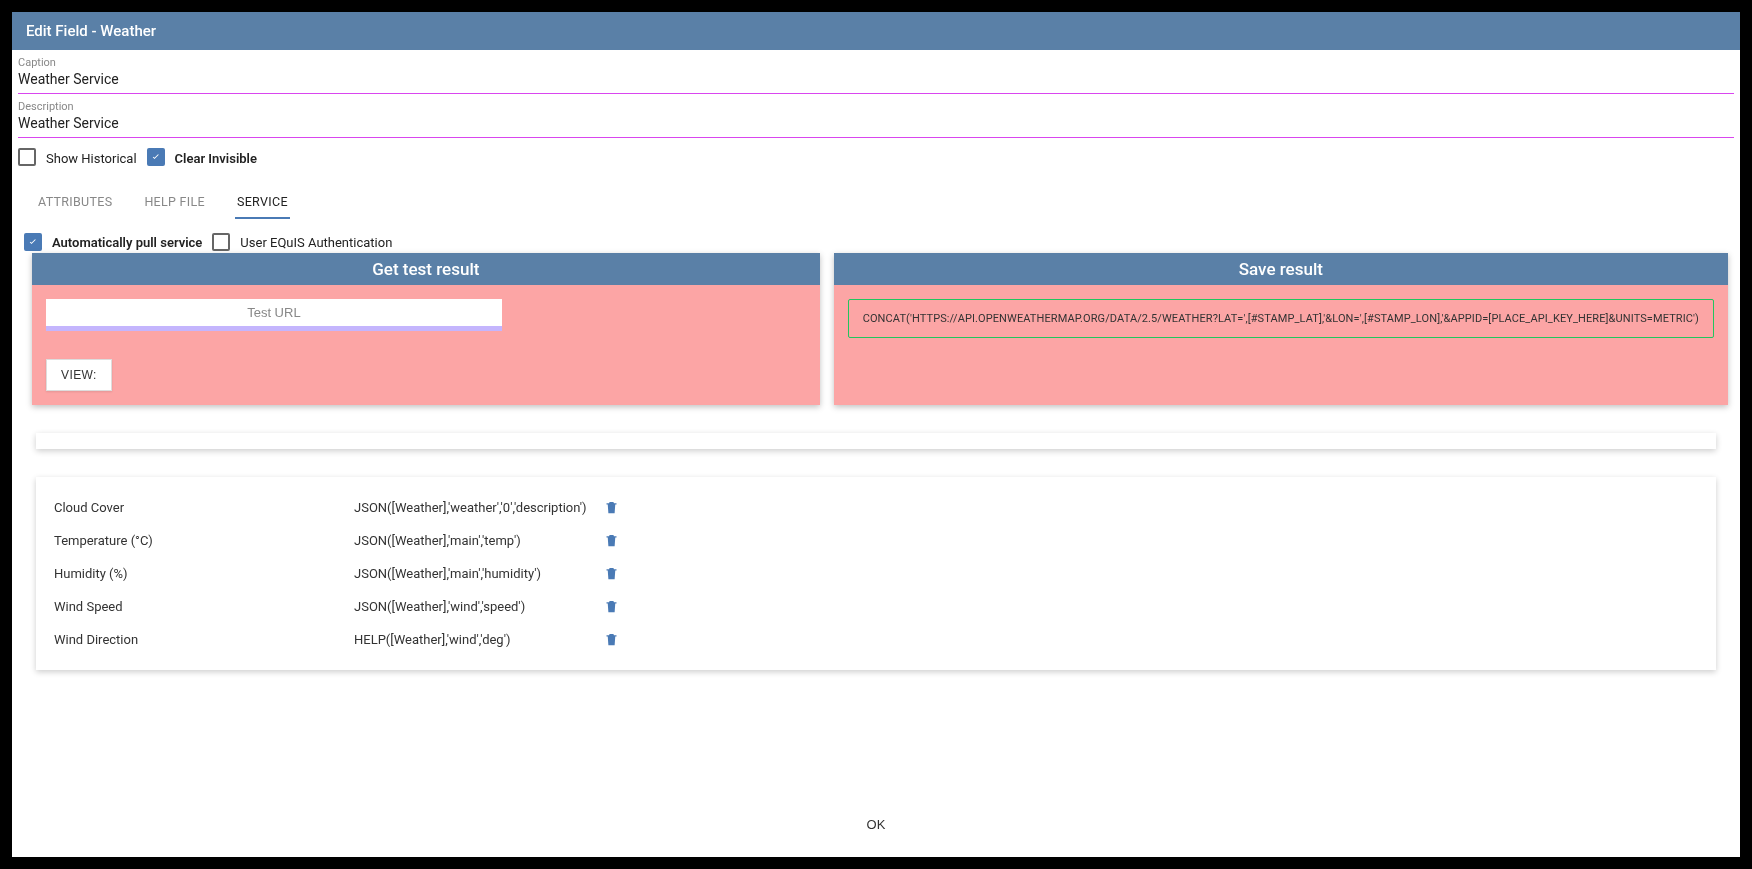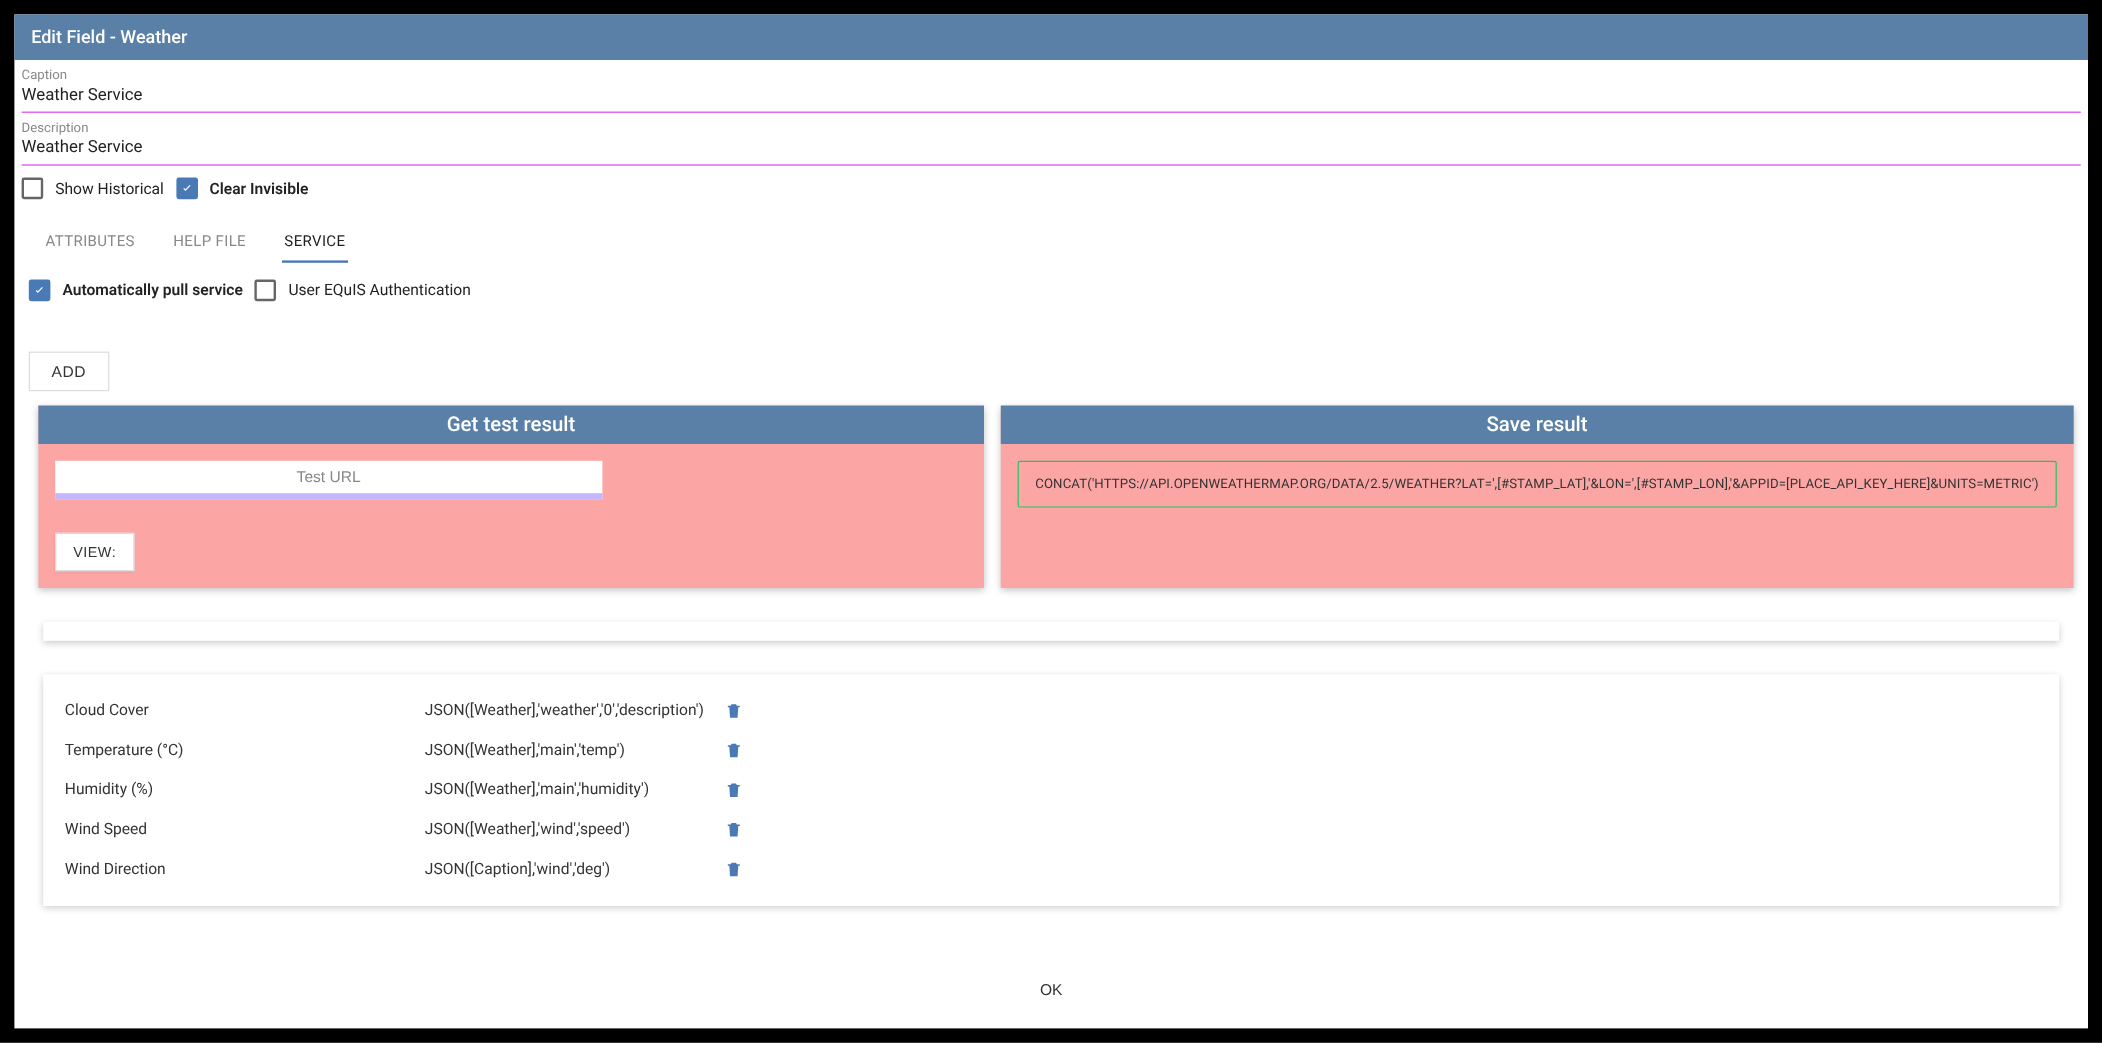--- a/index.html
+++ b/index.html
@@ -260,23 +260,20 @@
             </svg>
         </span>
         <span class="chk-label bold">Automatically pull service</span>
 
         <span class="chk">
           
         </span>
         <span class="chk-label">User EQuIS Authentication</span>
       </div>
 
-      <div class="add-btn-wrap">
-        <button class="add-btn">ADD</button>
-      </div>
 
       <div class="panels">
         <div class="panel">
           <div class="panel-header">Get test result</div>
           <div class="panel-body">
             <input class="test-url-input" placeholder="Test URL" style="">
             <div>
               <button class="view-btn">VIEW:</button>
             </div>
           </div>
@@ -326,21 +323,21 @@
               <div class="mapping-name">Wind Speed</div>
               <div class="mapping-expr">JSON([Weather],'wind','speed')</div>
               <span class="mapping-del">
                 <svg viewBox="0 0 24 24">
                   <path fill="#4a7ab5" d="M6 7h12l-1 14H7L6 7zm3-4h6l1 2h4v2H4V5h4l1-2z"></path>
                 </svg>
               </span>
             </div>
             <div class="mapping-row">
               <div class="mapping-name">Wind Direction</div>
-              <div class="mapping-expr">JSON([Caption],'wind','deg')</div>
+              <div class="mapping-expr">HELP([Weather],'wind','deg')</div>
               <span class="mapping-del">
                 <svg viewBox="0 0 24 24">
                   <path fill="#4a7ab5" d="M6 7h12l-1 14H7L6 7zm3-4h6l1 2h4v2H4V5h4l1-2z"></path>
                 </svg>
               </span>
             </div>
           </div>
       </div>
 
     </div>

